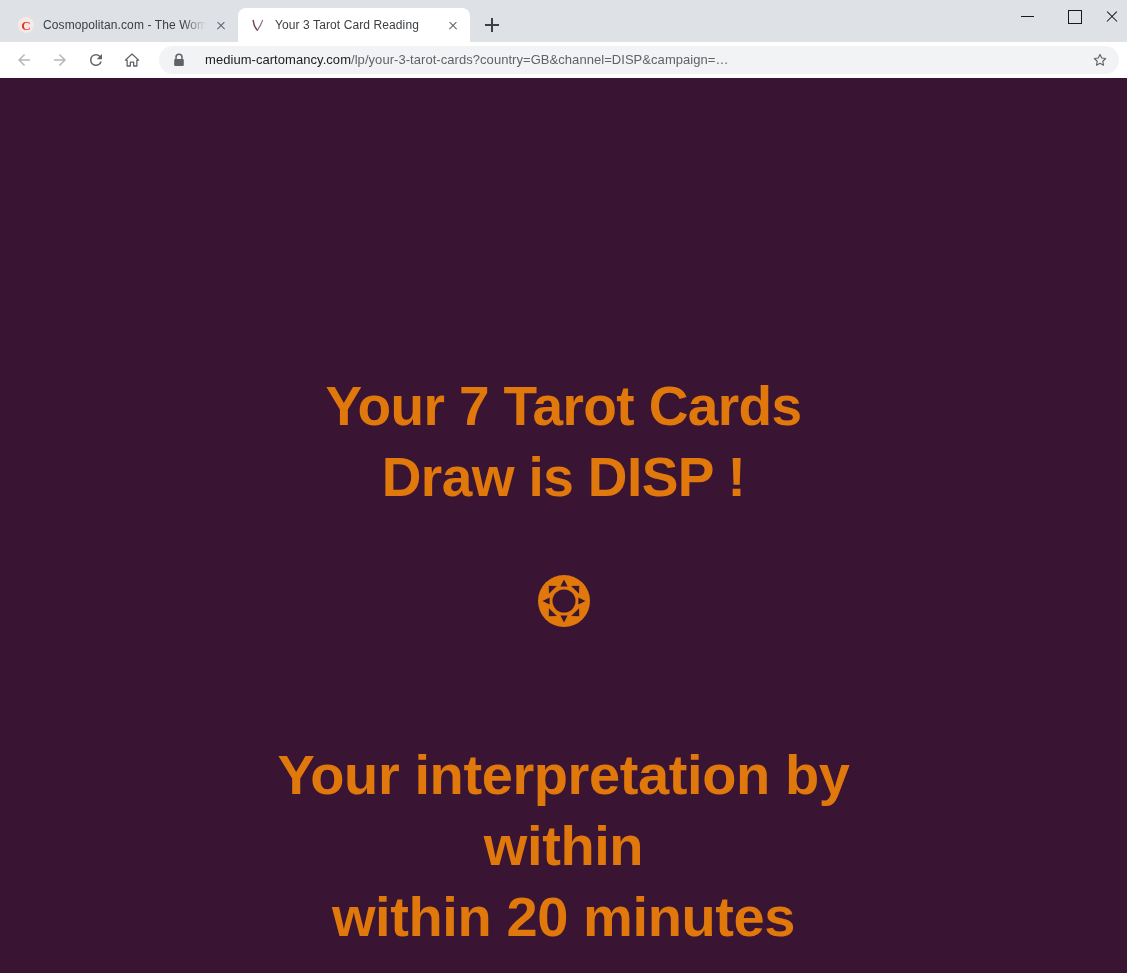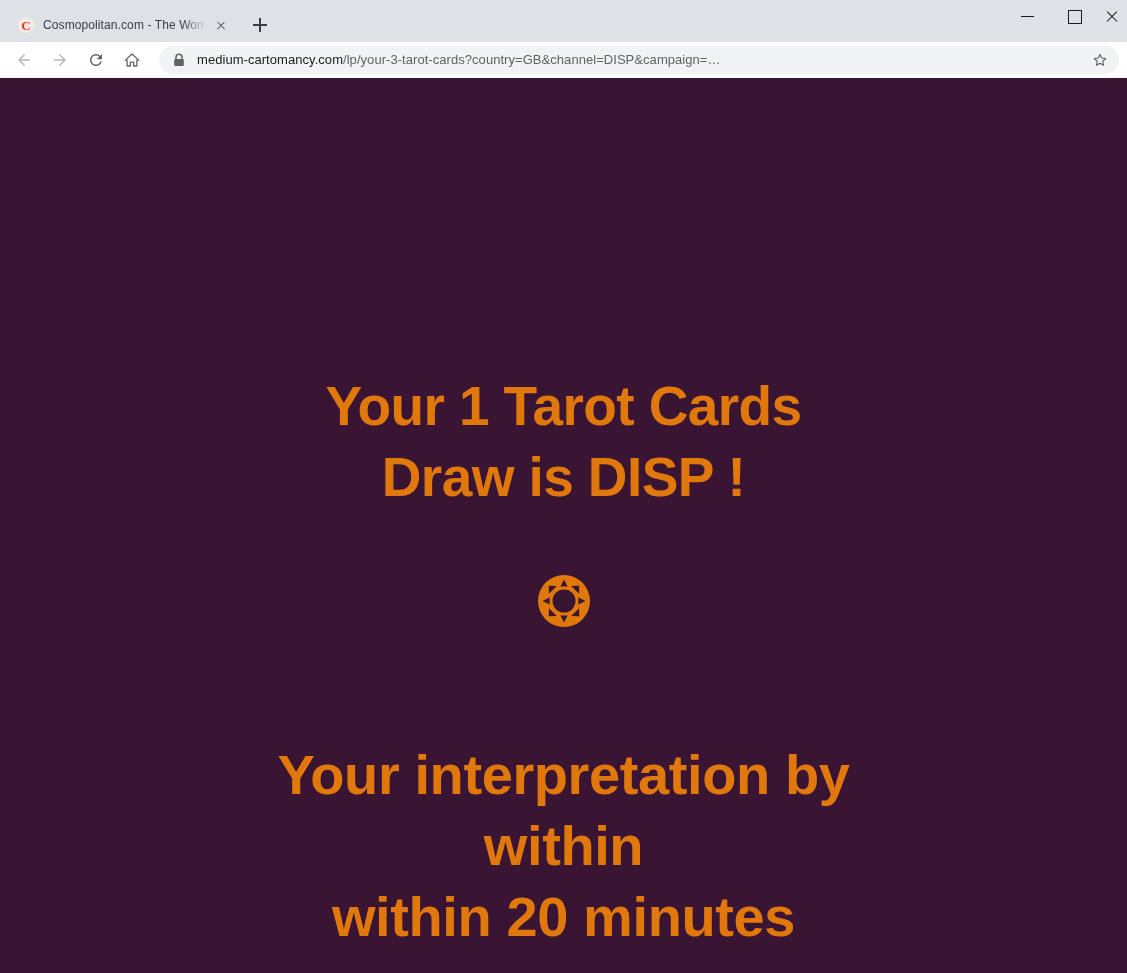--- a/index.html
+++ b/index.html
@@ -191,20 +191,21 @@
   .omnibox {
     flex: 1 1 auto;
     height: 28px;
     background: #f1f3f4;
     border-radius: 14px;
     display: flex;
     align-items: center;
     margin-left: 9px;
     padding: 0 6px 0 12px;
     min-width: 0;
+    gap: 8px;
   }
 
   .lock-icon {
     width: 16px; height: 16px;
     flex: 0 0 16px;
     margin-right: 10px;
     display: flex;
     align-items: center;
     justify-content: center;
   }
@@ -284,20 +285,30 @@
     <div class="tabs-area">
 
       <div class="tab inactive">
         <span class="tab-favicon">
           <span class="favicon-cosmo">C</span>
         </span>
         <span class="tab-title">Cosmopolitan.com - The Women</span>
         <span class="tab-close"></span>
       </div>
 
+      <div class="tab active">
+        <span class="tab-favicon">
+          <svg width="16" height="16" viewBox="0 0 16 16" aria-hidden="true">
+            <path d="M3.2 3.4 C3.6 7.8 5.2 11 7.4 13.2" stroke="#6d4a63" stroke-width="1.5" fill="none" stroke-linecap="round"></path>
+            <path d="M7.4 13.2 C9.6 10.2 11.4 6.6 12.6 3.2" stroke="#8a6b84" stroke-width="1.1" fill="none" stroke-linecap="round"></path>
+          </svg>
+        </span>
+        <span class="tab-title">Your 3 Tarot Card Reading</span>
+        <span class="tab-close"></span>
+      </div>
 
       <div class="new-tab-btn"></div>
     </div>
 
     <div class="window-controls">
       <div class="win-btn win-min"></div>
       <div class="win-btn win-max"></div>
       <div class="win-btn win-close"></div>
     </div>
   </div>
@@ -341,21 +352,21 @@
           <path d="M12 3.6 14.6 9l5.9.8-4.3 4.1 1.05 5.8L12 17l-5.25 2.7L7.8 13.9 3.5 9.8 9.4 9z" fill="none" stroke="#5f6368" stroke-width="1.7" stroke-linejoin="round"></path>
         </svg>
       </span>
     </div>
   </div>
 
   <div class="page-viewport" id="page-viewport" style="--page-bg: #3a1533; --accent: #e0780b;">
     <div class="hero">
 
       <h1 class="hero-headline">
-        <span>Your 1 Tarot Cards</span><br>
+        <span>Your 7 Tarot Cards</span><br>
         <span>Draw is DISP !</span>
       </h1>
 
       <div class="hero-divider-icon">
         <svg width="52" height="52" viewBox="0 0 52 52" aria-hidden="true">
           <circle cx="26" cy="26" r="26" fill="#e0780b"></circle>
           <circle cx="26" cy="26" r="11.5" fill="#3a1533"></circle>
           <g fill="#3a1533">
             <polygon points="26,4.5 22.4,11.6 29.6,11.6"></polygon>
             <polygon points="26,47.5 22.4,40.4 29.6,40.4"></polygon>

